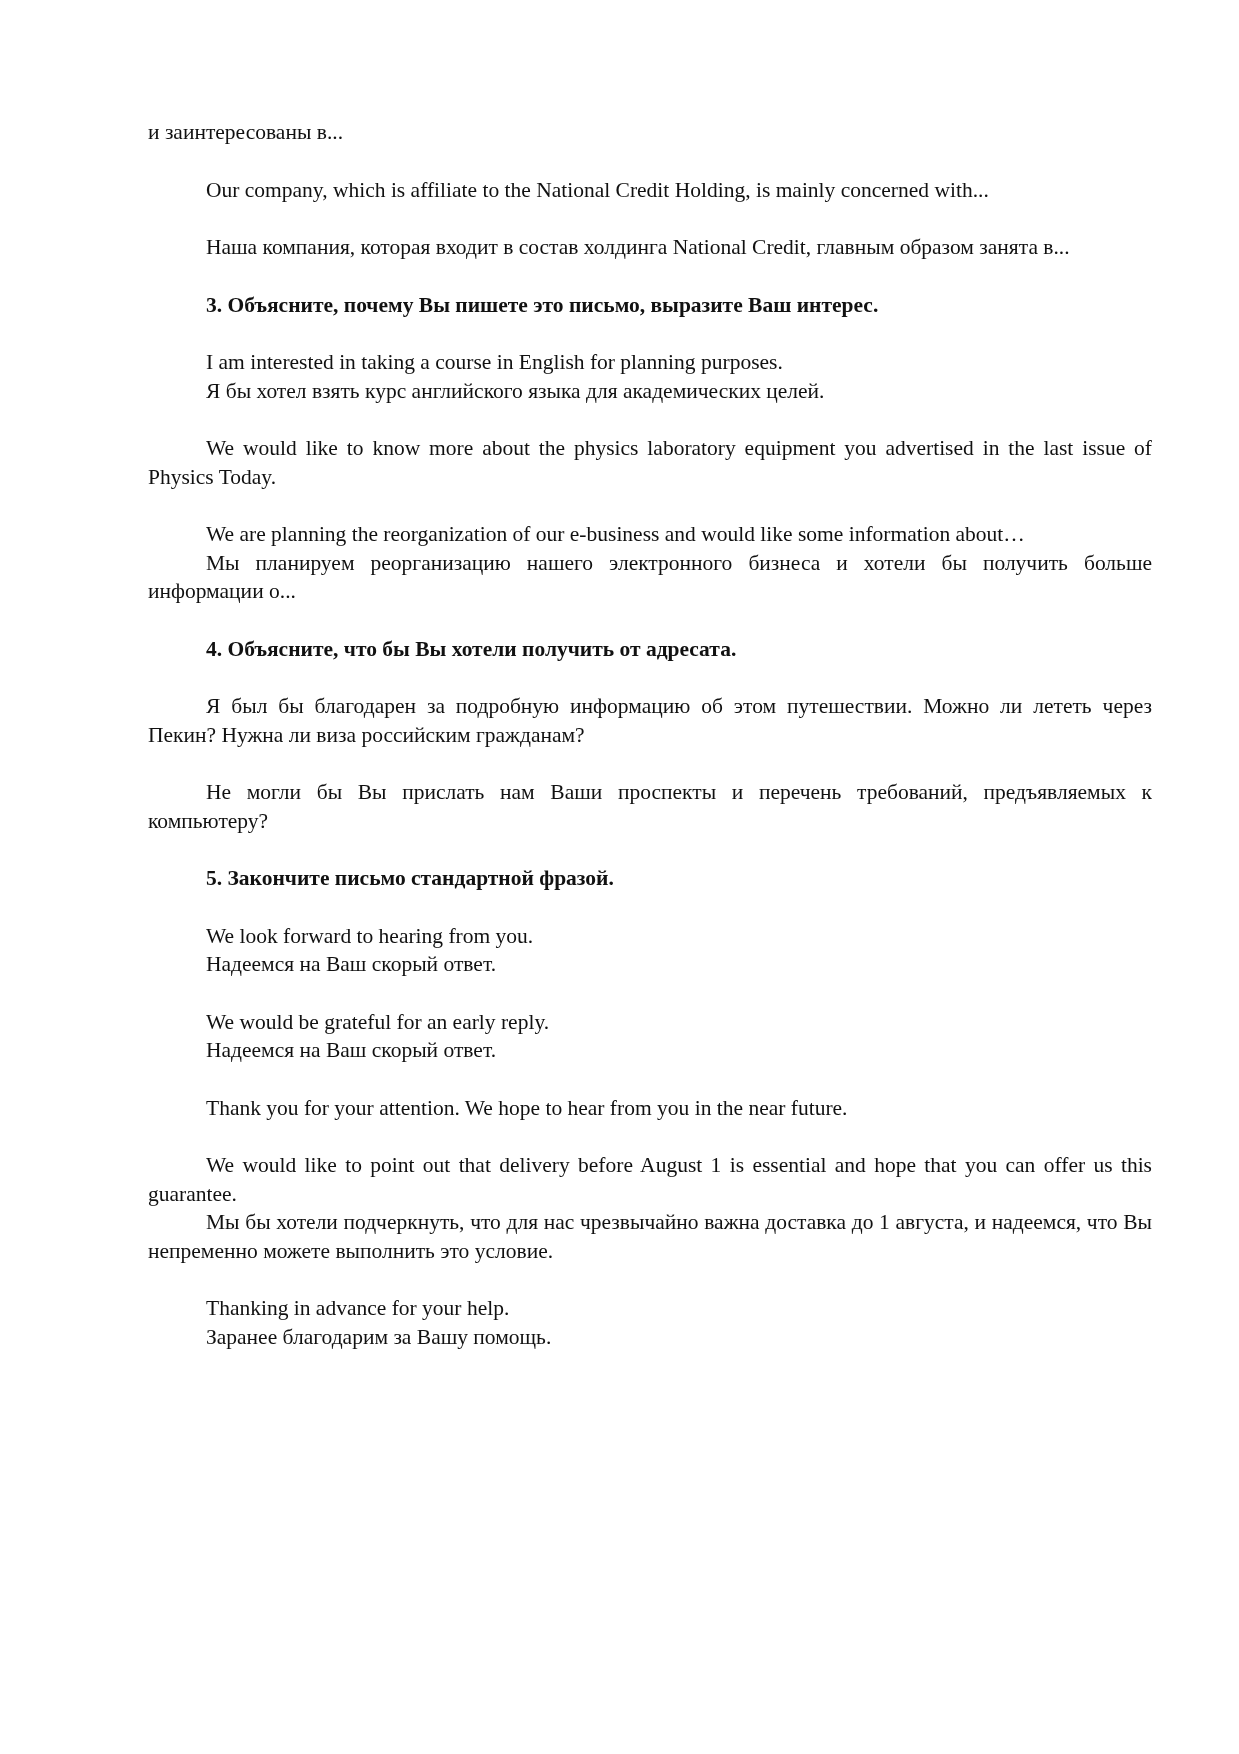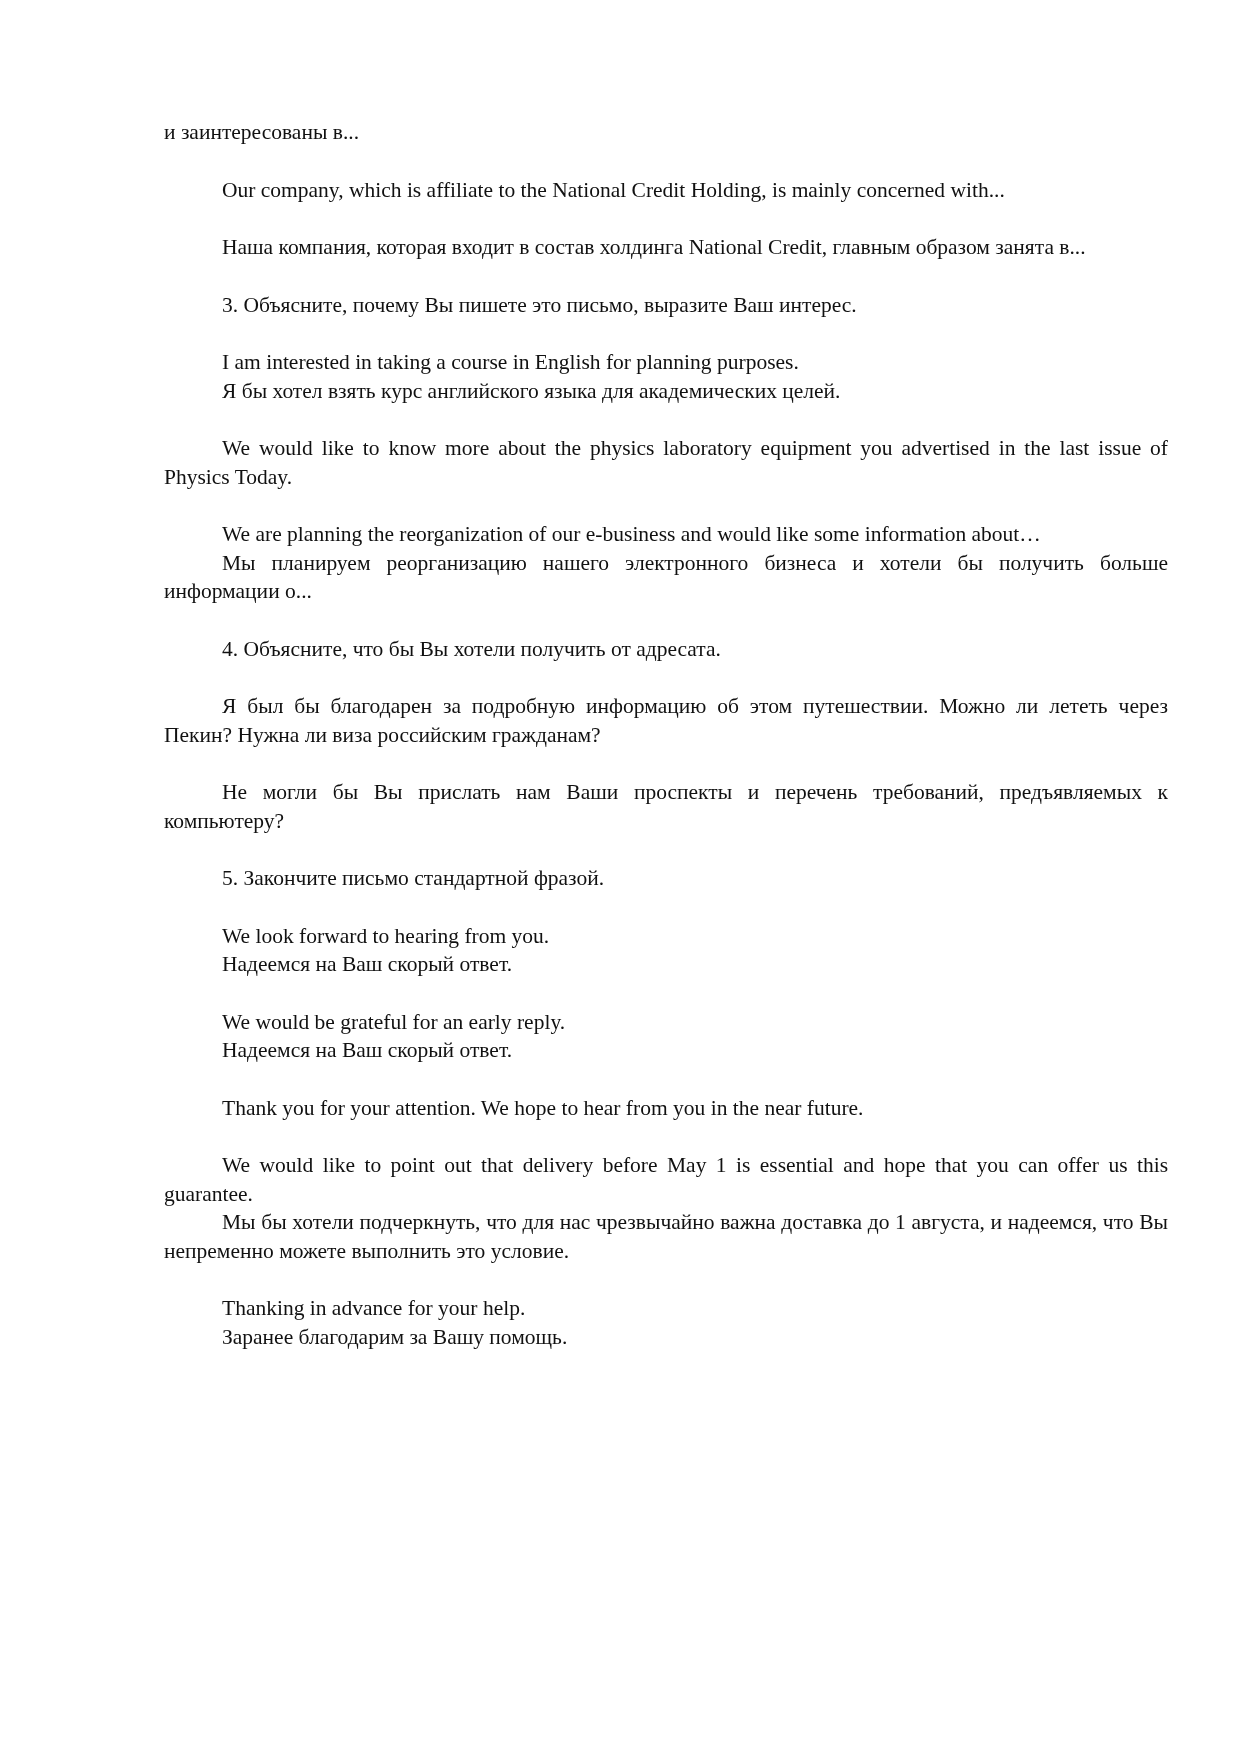--- a/index.html
+++ b/index.html
@@ -10,42 +10,42 @@
   body {
     width: 1239px;
     height: 1754px;
     position: relative;
     overflow: hidden;
     font-family: "Liberation Serif", serif;
     color: #111111;
   }
   .page {
     position: absolute;
-    left: 164px;
+    left: 148px;
     top: 118px;
     width: 1004px;
     font-size: 21.5px;
     line-height: 28.5px;
   }
   .para {
     margin: 0 0 29px 0;
     text-align: justify;
     text-align-last: left;
   }
   .para p {
     margin: 0;
     text-indent: 58px;
   }
   .para p.noindent {
     text-indent: 0;
   }
   .heading {
     margin: 15px 0 29px 0;
     padding-left: 58px;
-    font-weight: normal;
+    font-weight: bold;
   }
 </style>
 </head>
 <body>
 
 <div class="page">
 
   <div class="para">
     <p class="noindent">и заинтересованы в...</p>
   </div>
@@ -94,21 +94,21 @@
   <div class="para">
     <p>We would be grateful for an early reply.</p>
     <p>Надеемся на Ваш скорый ответ.</p>
   </div>
 
   <div class="para">
     <p>Thank you for your attention. We hope to hear from you in the near future.</p>
   </div>
 
   <div class="para">
-    <p>We would like to point out that delivery before May 1 is essential and hope that you can offer us this guarantee.</p>
+    <p>We would like to point out that delivery before August 1 is essential and hope that you can offer us this guarantee.</p>
     <p>Мы бы хотели подчеркнуть, что для нас чрезвычайно важна доставка до 1 августа, и надеемся, что Вы непременно можете выполнить это условие.</p>
   </div>
 
   <div class="para">
     <p>Thanking in advance for your help.</p>
     <p>Заранее благодарим за Вашу помощь.</p>
   </div>
 
 </div>
 

